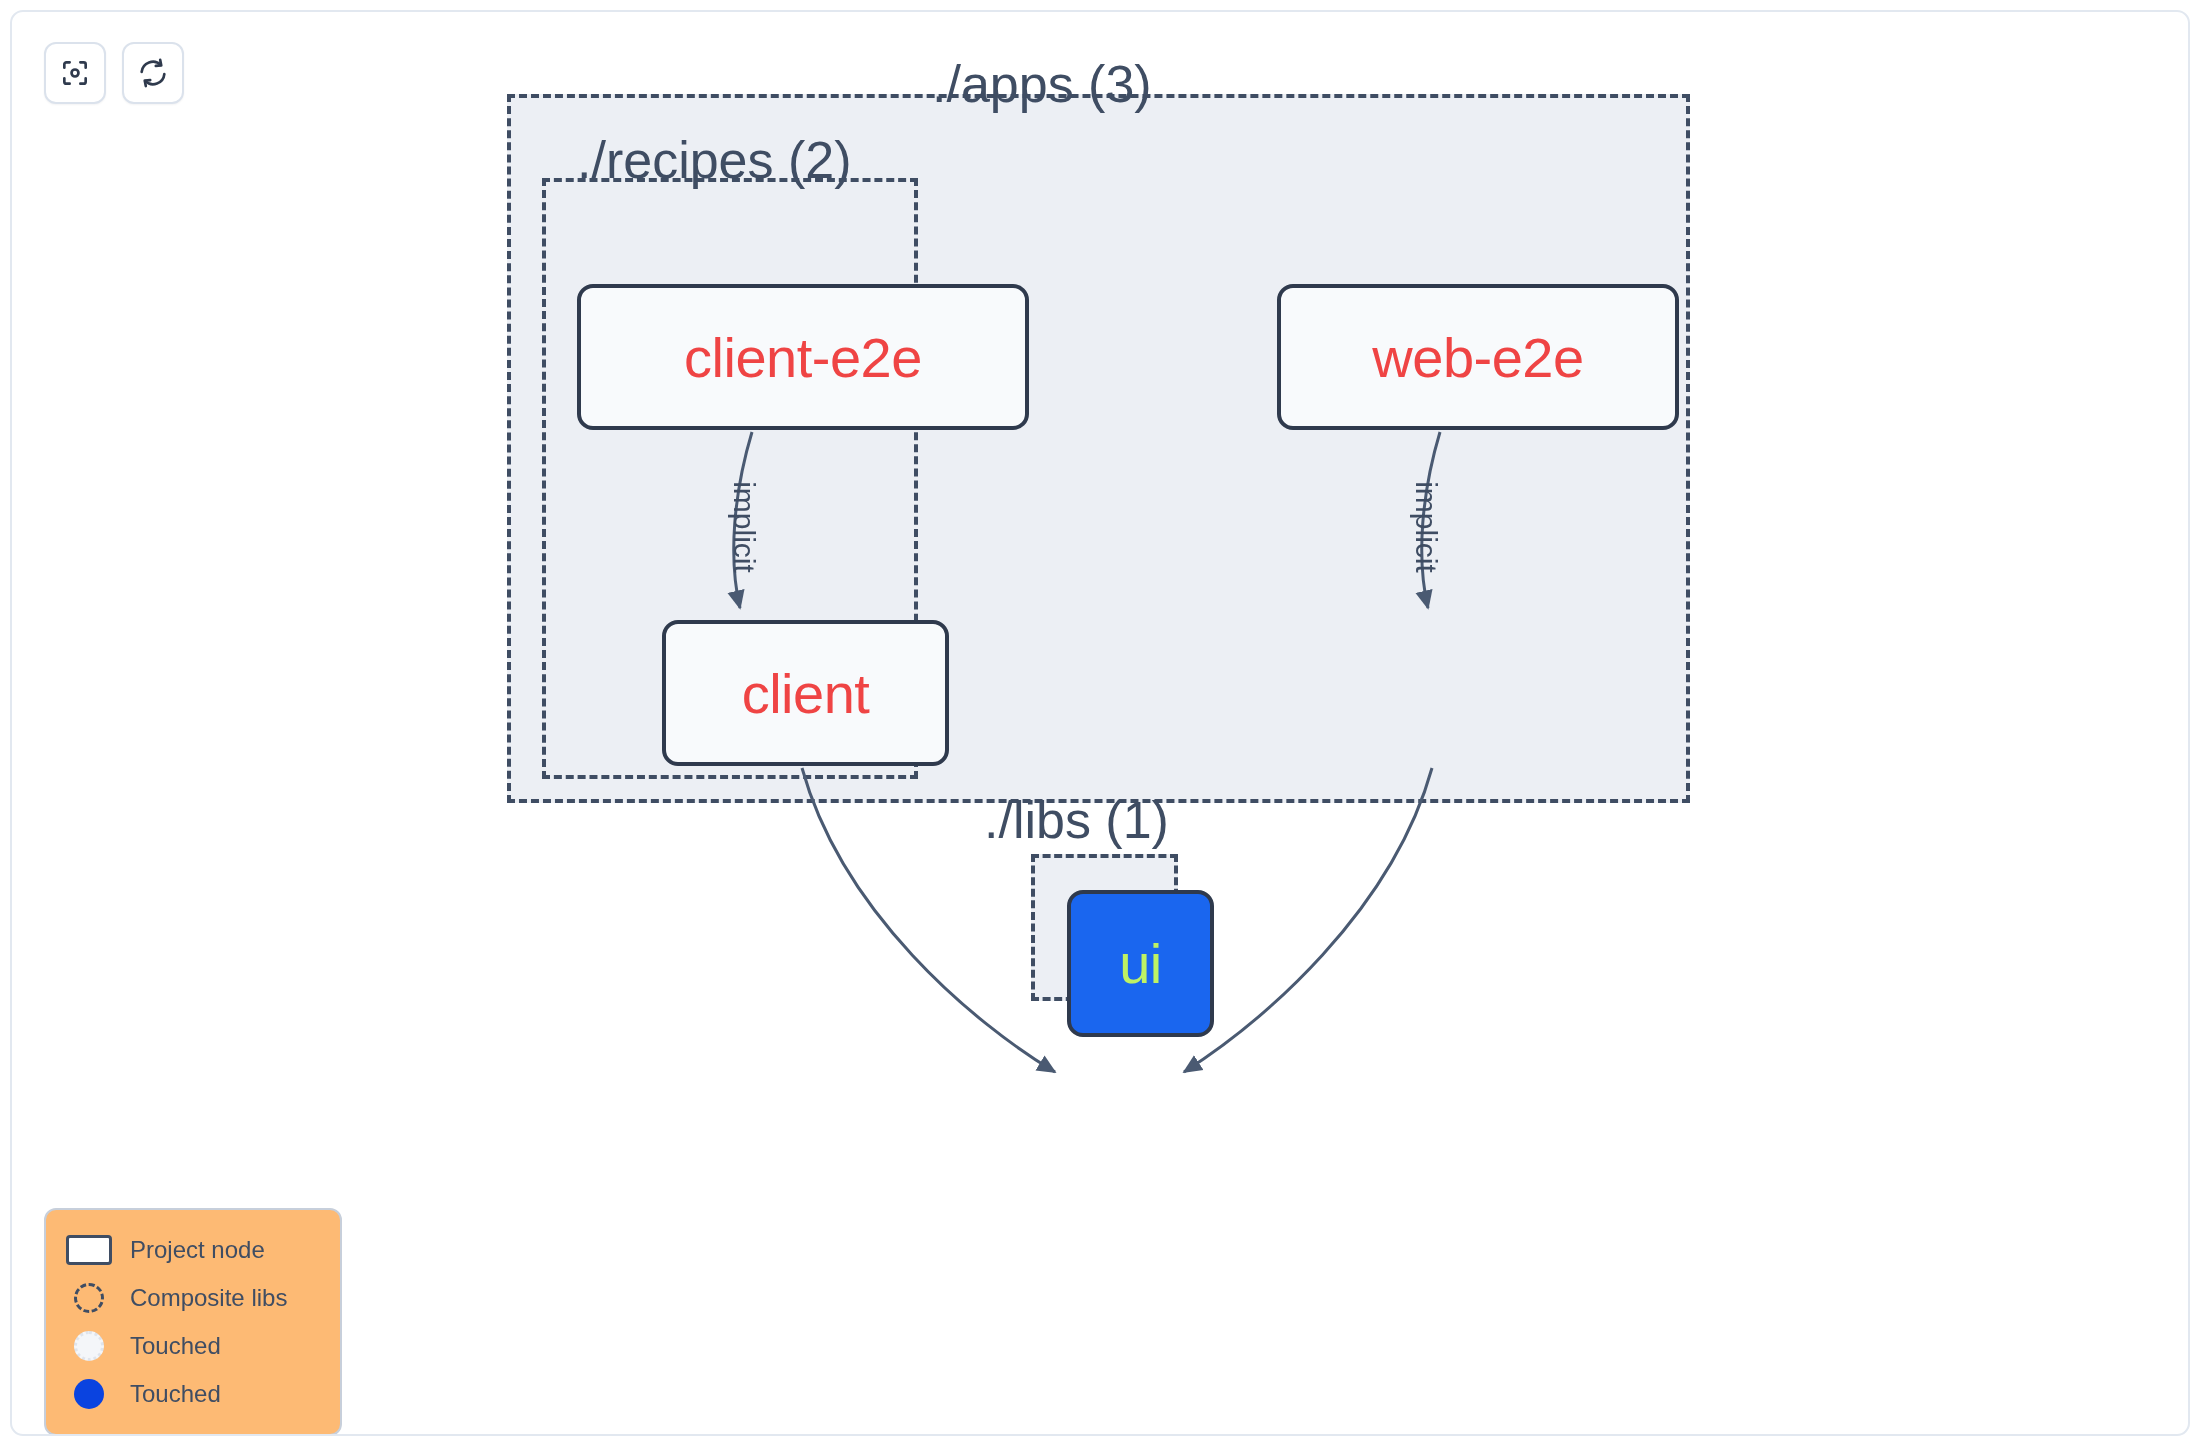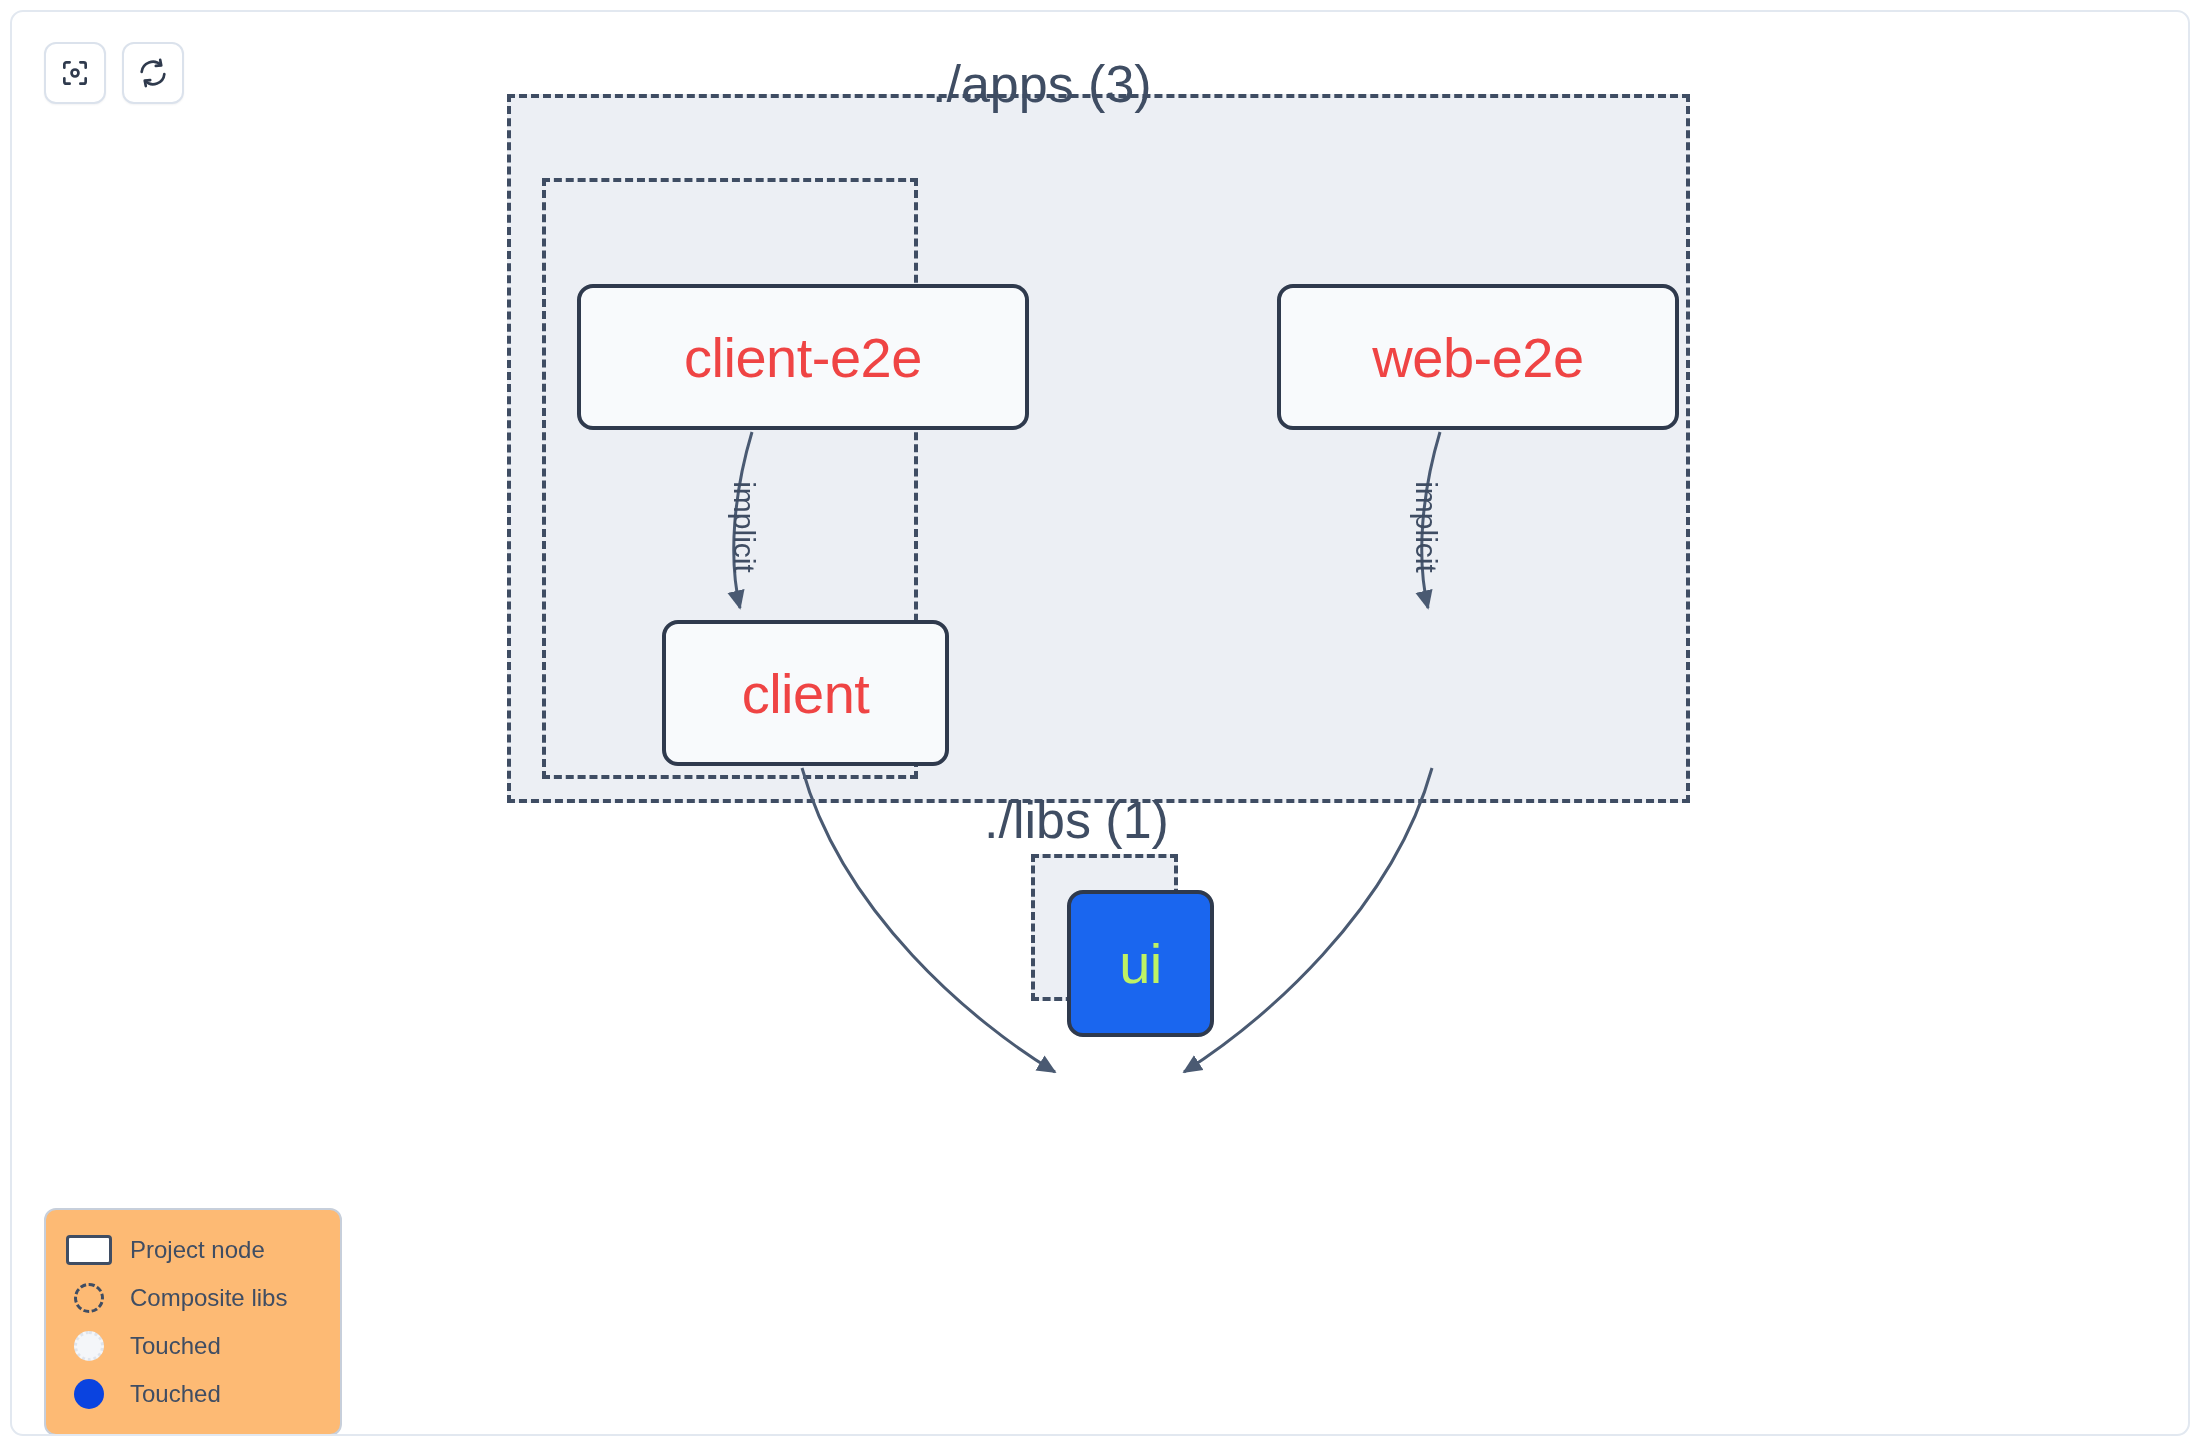--- a/index.html
+++ b/index.html
@@ -184,20 +184,21 @@
 <div id="app">
   <div id="frame">
 
     <div id="graph-canvas">
 
       <div class="composite-box" id="apps-box"></div>
       <div class="composite-box" id="recipes-box"></div>
       <div class="composite-box" id="libs-box"></div>
 
       <div class="composite-label" id="apps-label">./apps (3)</div>
+      <div class="composite-label" id="recipes-label">./recipes (2)</div>
       <div class="composite-label" id="libs-label">./libs (1)</div>
 
       <svg id="edge-layer" viewBox="0 0 2180 1426">
         <defs>
           <marker id="arrow" viewBox="0 0 12 12" refX="10" refY="6" markerWidth="7" markerHeight="7" orient="auto-start-reverse">
             <path d="M 0 1 L 11 6 L 0 11 z" fill="#4a5a72"></path>
           </marker>
         </defs>
 
         <path d="M 740 420 C 722 480 716 545 728 596" fill="none" stroke="#4a5a72" stroke-width="3" marker-end="url(#arrow)"></path>

